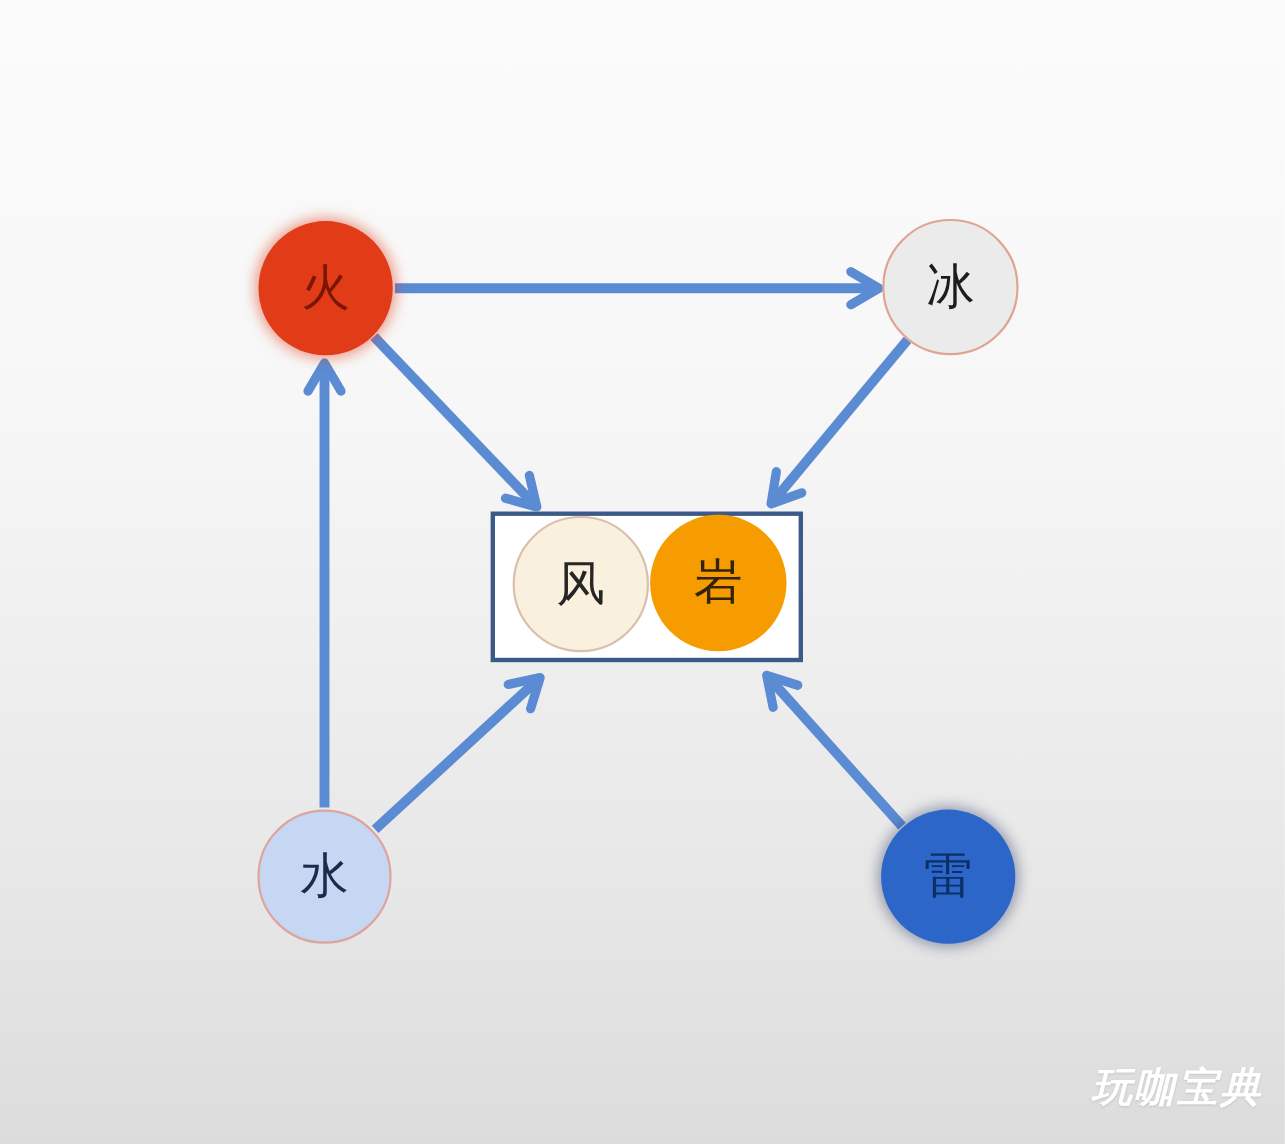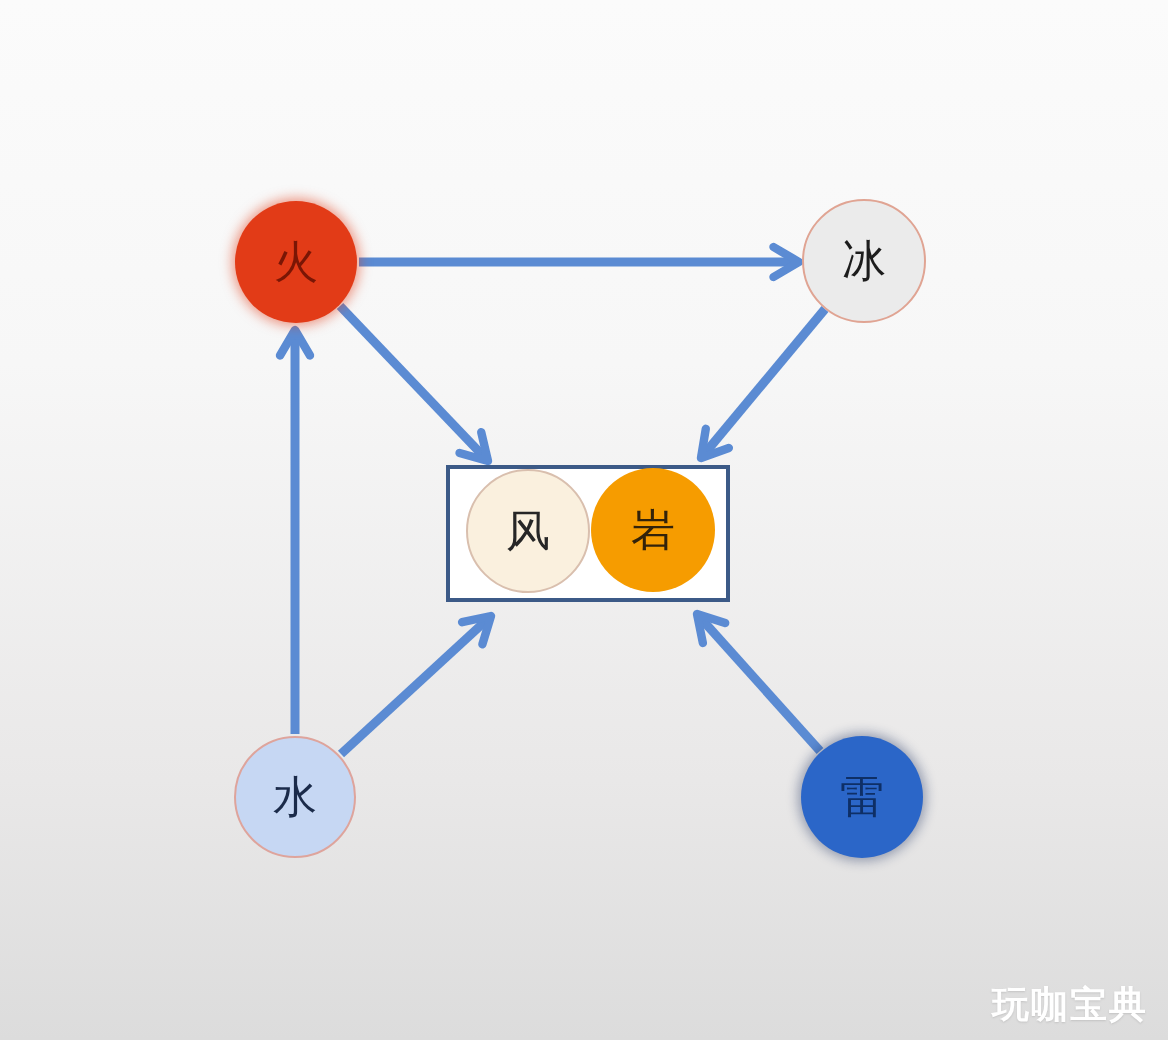--- a/index.html
+++ b/index.html
@@ -35,27 +35,28 @@
   }
   .node-label{
     font-size:44px;
     line-height:1;
     font-weight:500;
     user-select:none;
   }
   .watermark{
     position:absolute;
     right:20px;
-    bottom:10px;
+    bottom:26px;
     font-size:37px;
     font-weight:bold;
     letter-spacing:2px;
     color:#ffffff;
     text-shadow:0 1px 2px rgba(120,120,120,0.25);
     user-select:none;
+    font-style:italic;
   }
 </style>
 </head>
 <body>
 
 <div class="stage" id="stage" style="width: 1168px; height: 1040px;">
   <svg id="arrow-layer" xmlns="http://www.w3.org/2000/svg" viewBox="0 0 1168 1040">
       <defs>
         <marker id="open-arrowhead" viewBox="0 0 12 12" refX="10" refY="6" markerWidth="4" markerHeight="4" orient="auto" markerUnits="strokeWidth" overflow="visible">
           <path d="M1.5 1 L10 6 L1.5 11" fill="none" stroke="#5b8bd3" stroke-width="2.8" stroke-linecap="round" stroke-linejoin="round"></path>

